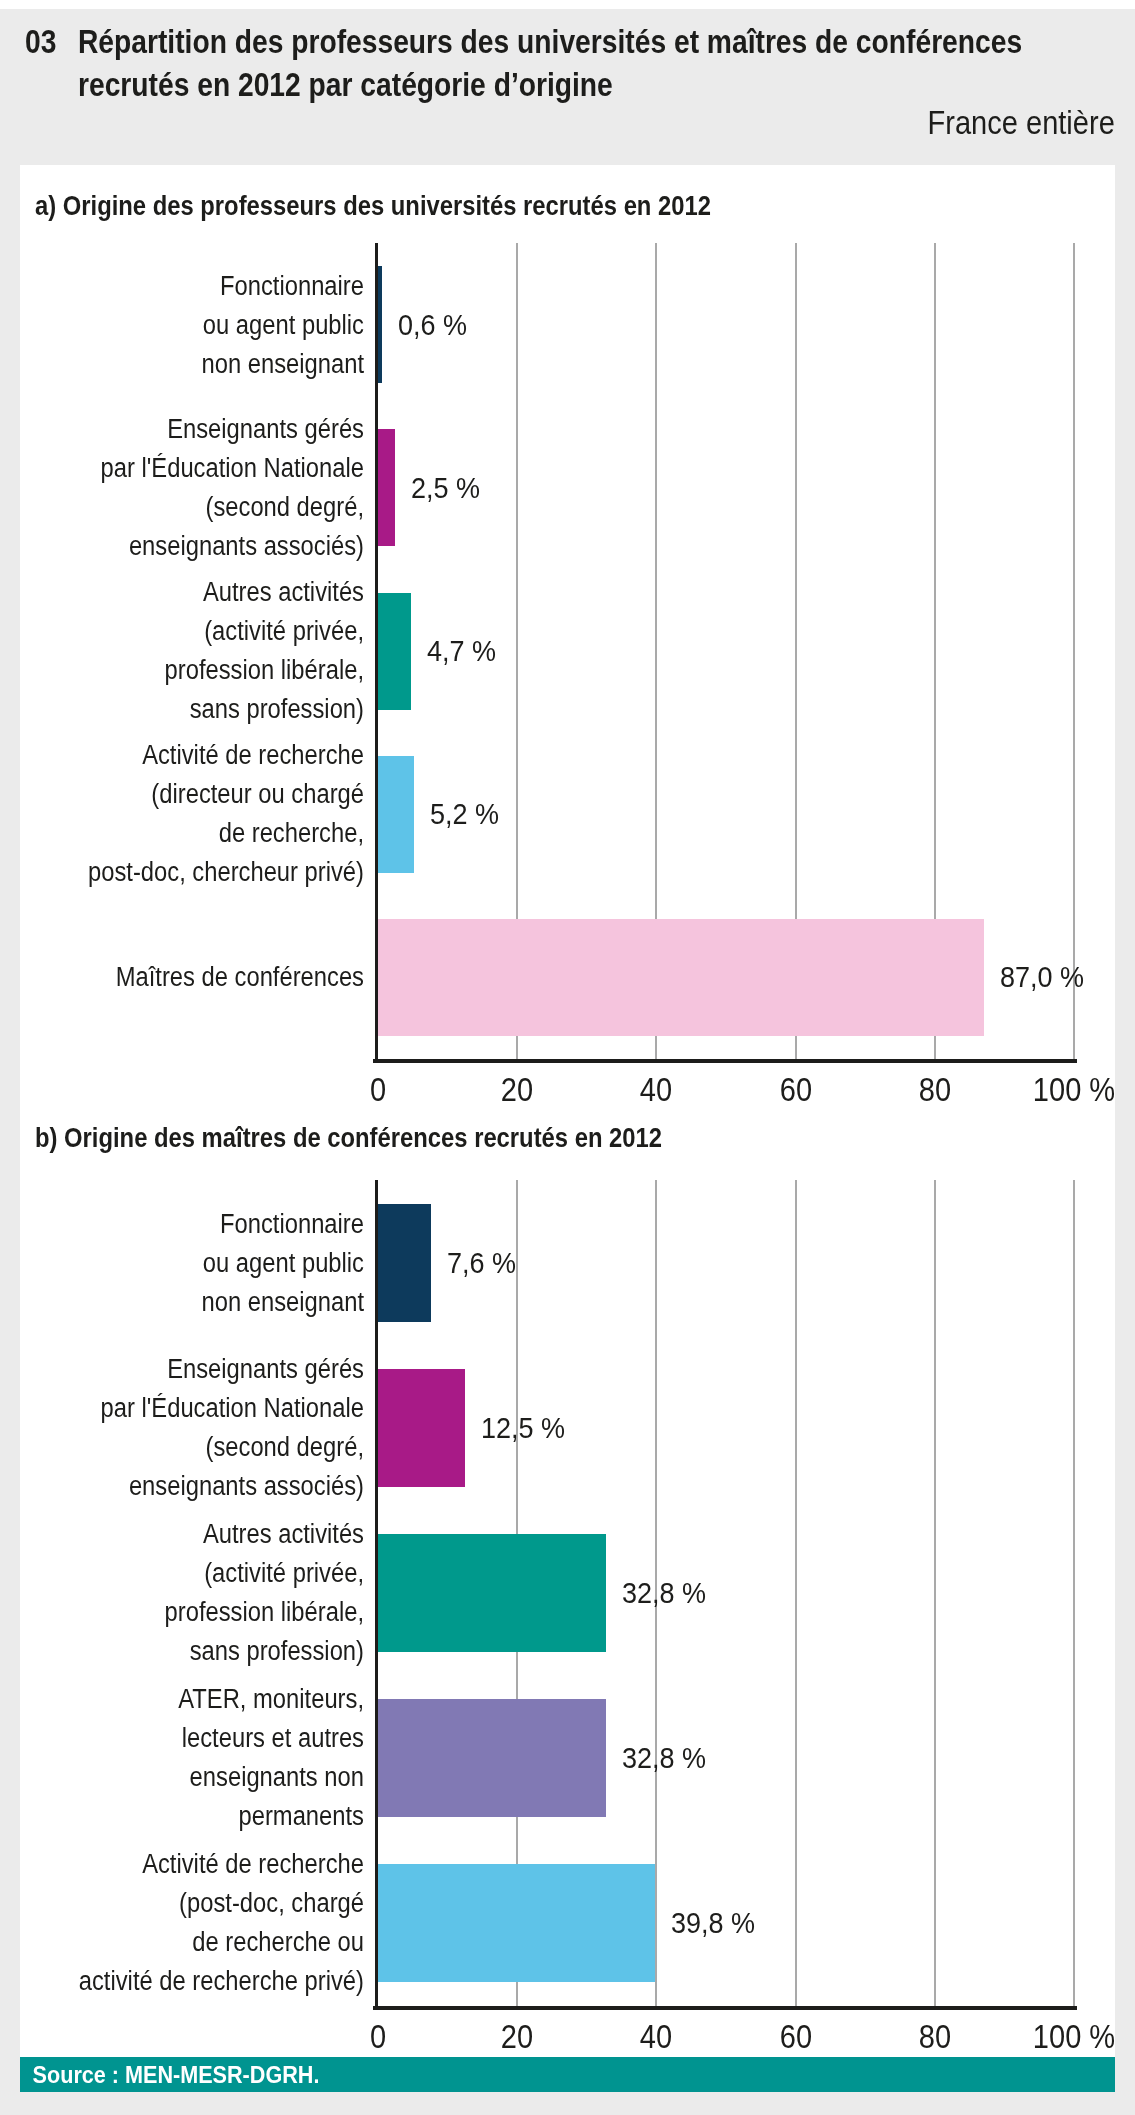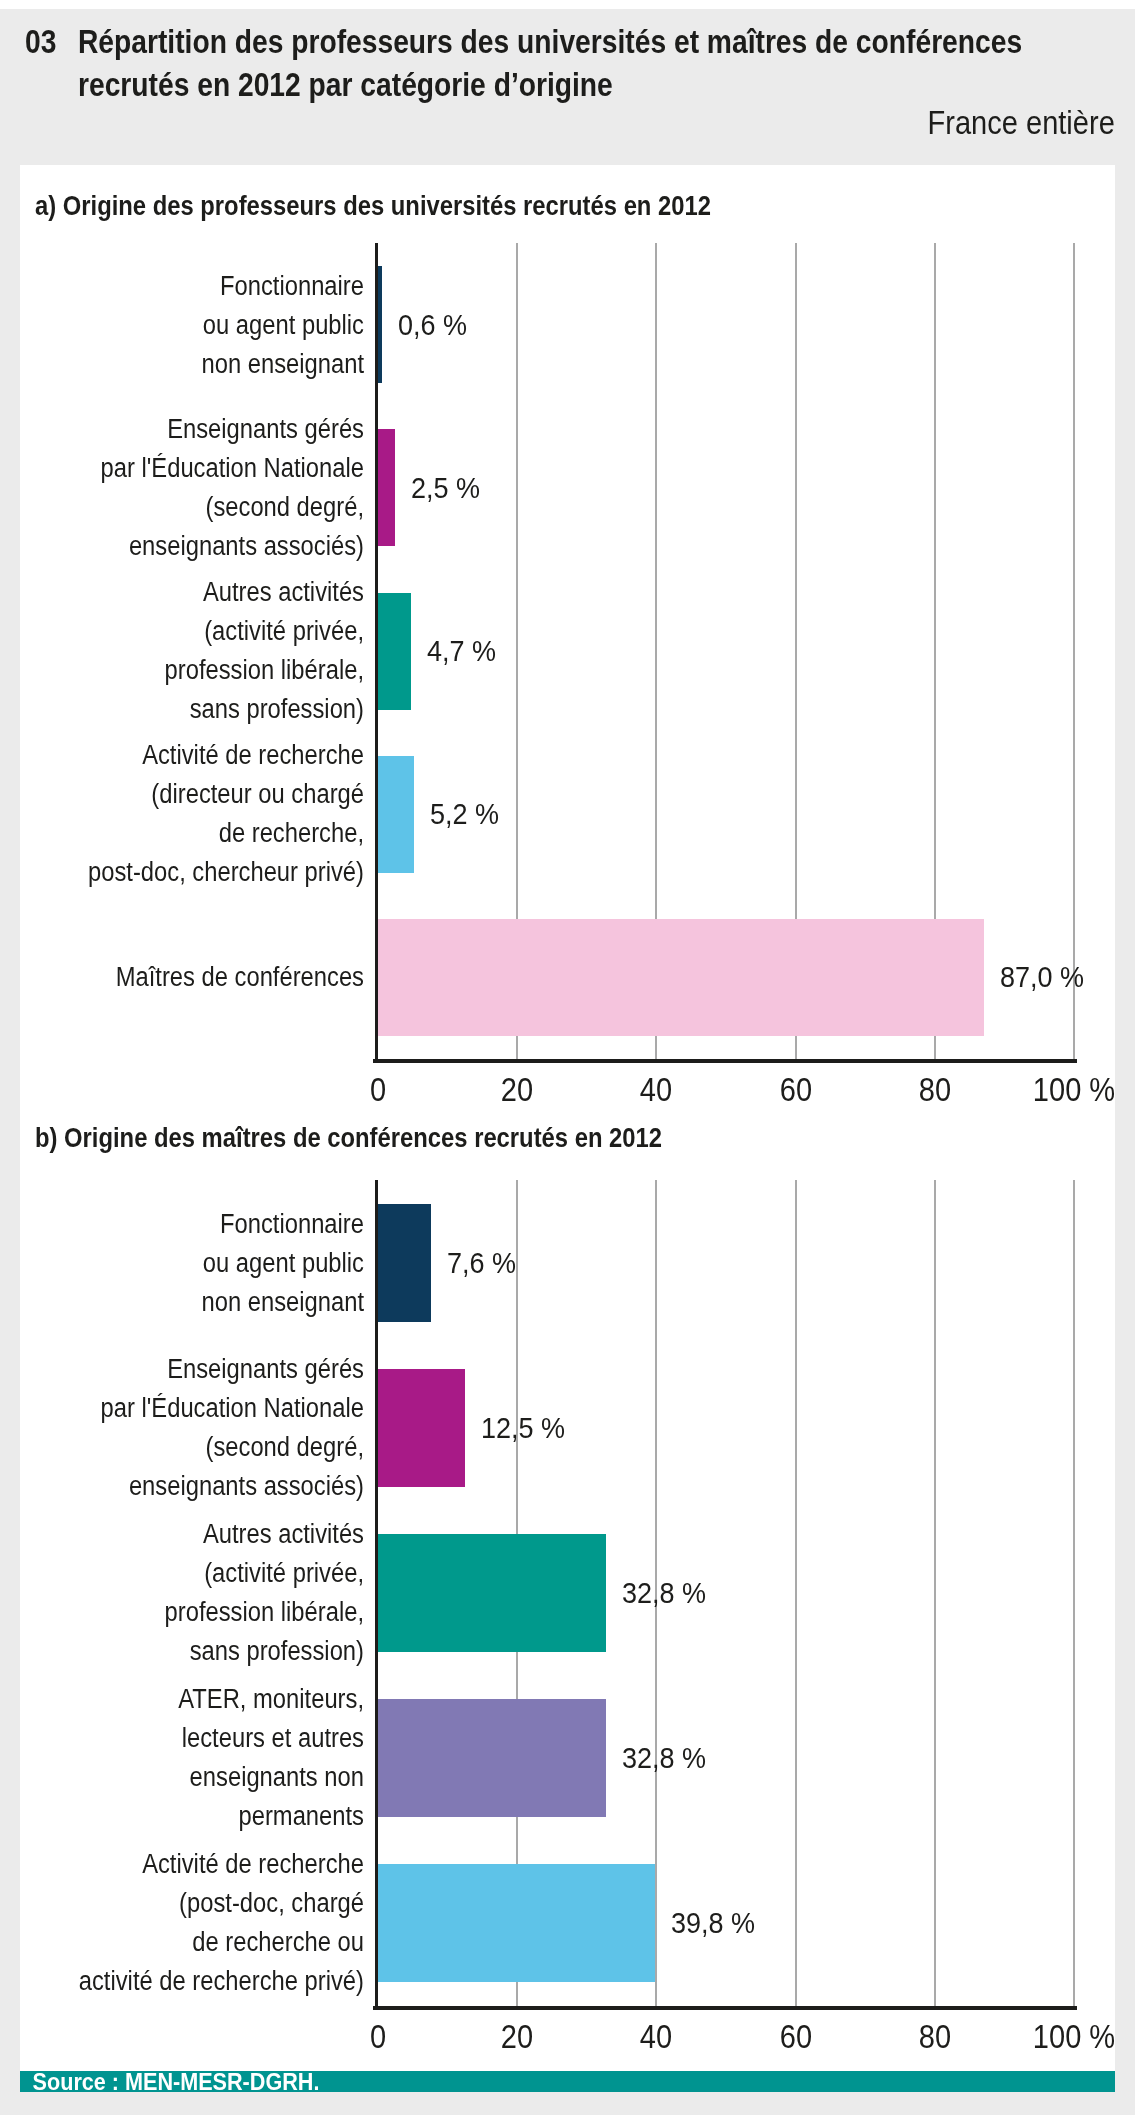--- a/index.html
+++ b/index.html
@@ -37,21 +37,21 @@
     position:absolute;right:calc(100% + 14px);width:340px;text-align:right;
     font-size:27px;line-height:39px;white-space:pre-line;
     transform:translateY(-50%) scaleX(0.88);transform-origin:right center;
   }
   .ticks{position:absolute;left:358px;width:696px;height:42px;}
   .tick-label{
     position:absolute;top:0;font-size:33px;white-space:nowrap;
     transform:translateX(-50%) scaleX(0.88);transform-origin:center top;
   }
   .source-bar{
-    position:absolute;left:0;right:0;bottom:0;height:21px;background:#009490;
+    position:absolute;left:0;right:0;bottom:0;height:35px;background:#009490;
     color:#ffffff;display:flex;align-items:center;
   }
   .source-bar span{
     font-size:24px;font-weight:bold;padding-left:14px;white-space:nowrap;
     transform:scaleX(0.9);transform-origin:left center;
   }
 </style>
 </head>
 <body>
 

